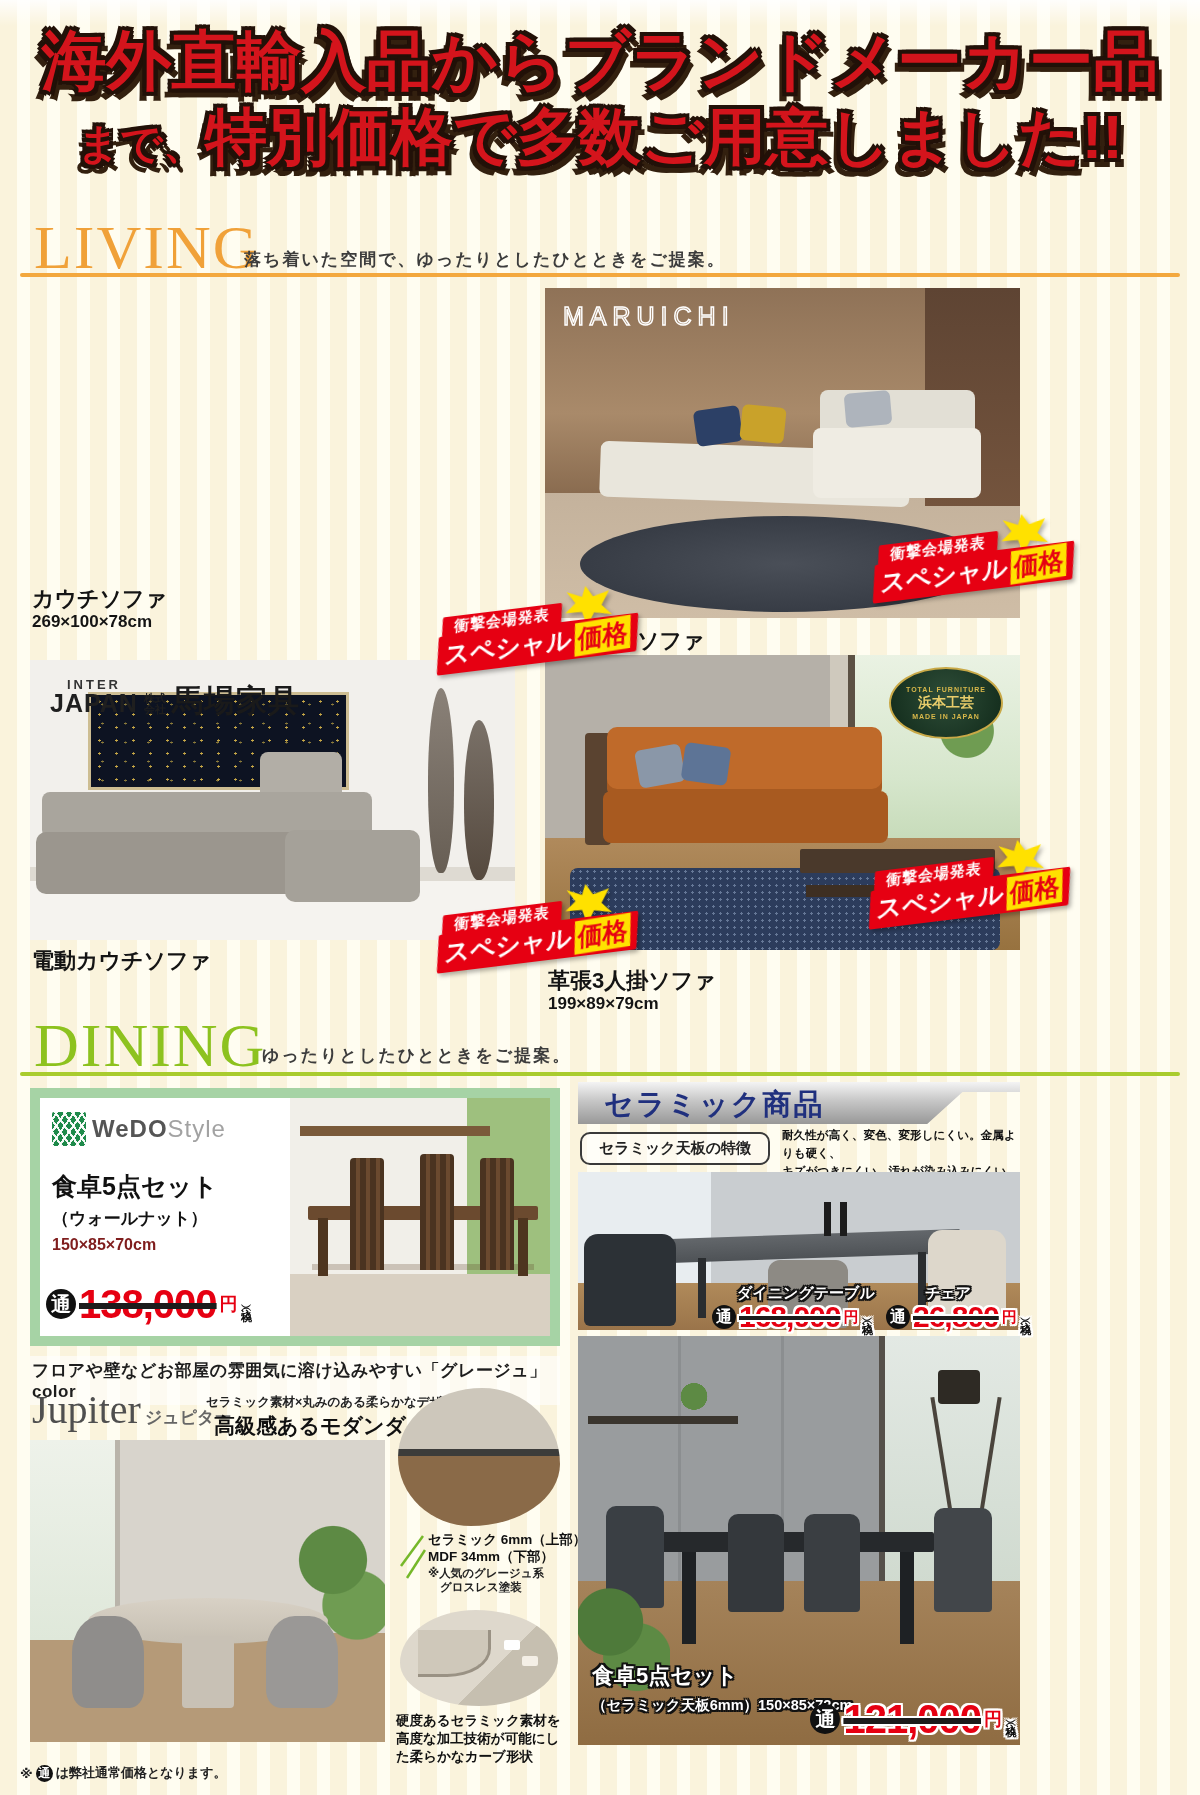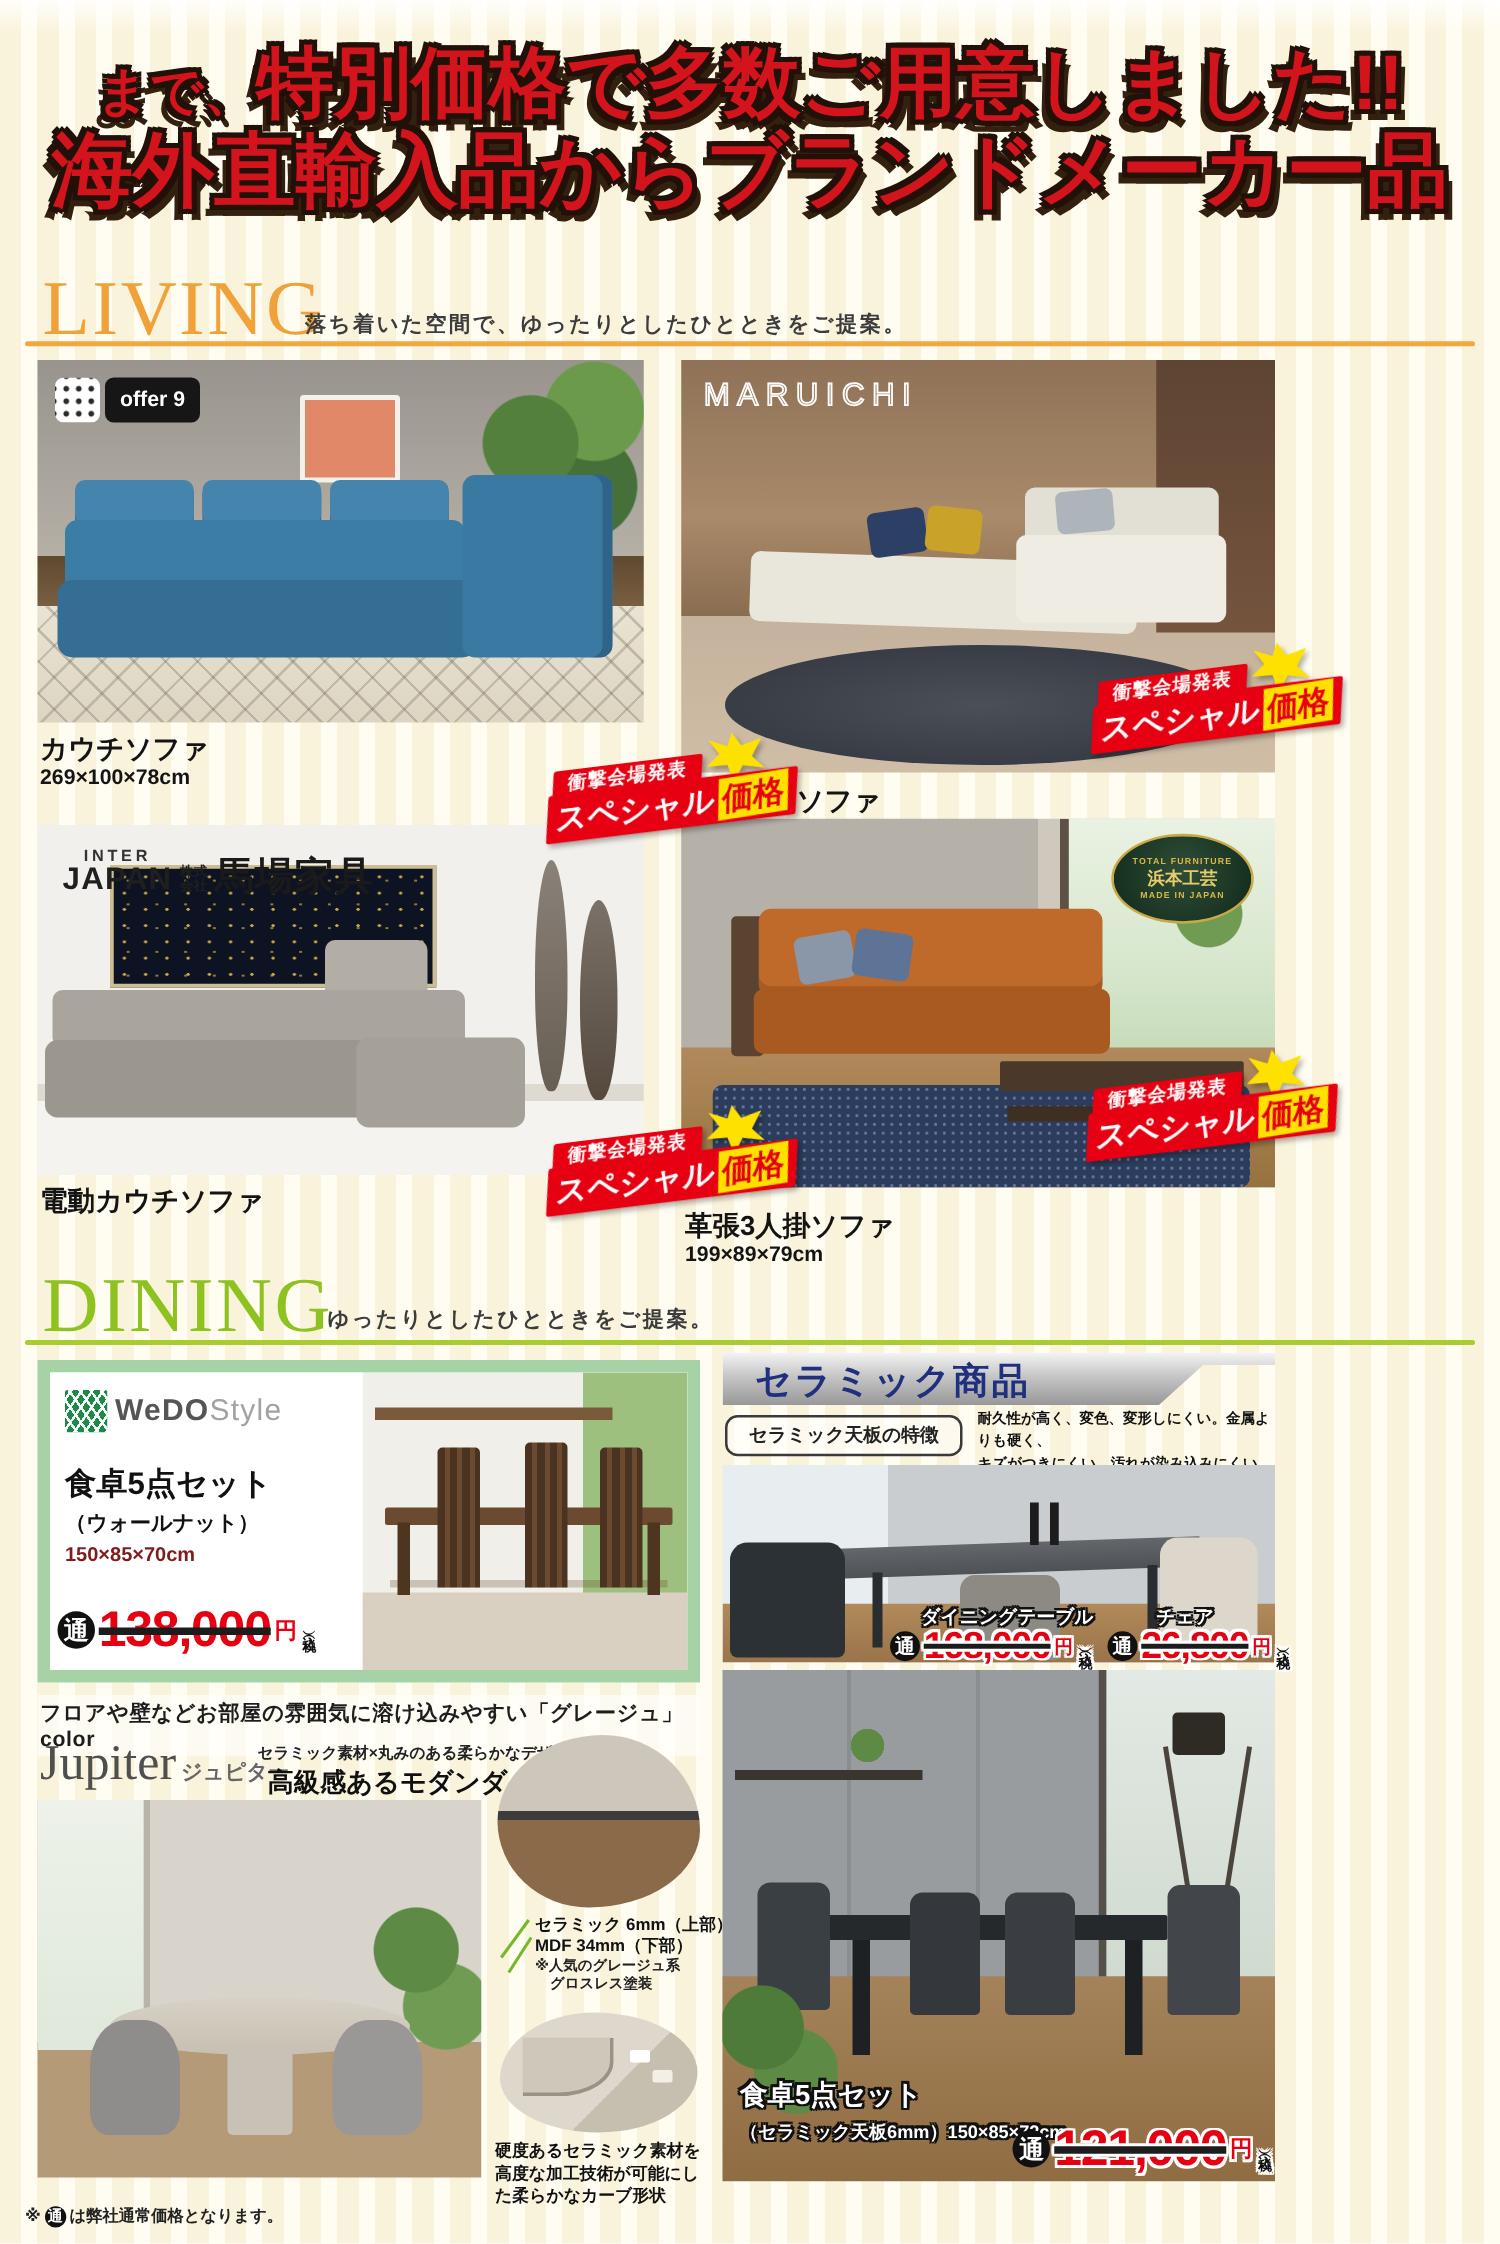--- a/index.html
+++ b/index.html
@@ -126,49 +126,30 @@
 
   .footer-note{position:absolute;left:20px;top:1764px;display:flex;align-items:center;gap:3px;
     font-size:13px;font-weight:bold;color:#222;}
 </style>
 </head>
 <body>
 
 <div class="page">
 
   <div class="hero">
+    <div class="hero-line hero-l1">海外直輸入品からブランドメーカー品</div>
     <div class="hero-line hero-l2">
       <span class="sm">まで、</span><span>特別価格で多数ご用意しました!!</span>
     </div>
-    <div class="hero-line hero-l1">海外直輸入品からブランドメーカー品</div>
   </div>
 
   <div class="abs sec-title" style="left:34px;top:216px;font-size:62px;color:#f0a139;">LIVING</div>
   <div class="abs sec-sub" style="left:244px;top:248px;">落ち着いた空間で、ゆったりとしたひとときをご提案。</div>
   <div class="abs rule" style="left:20px;top:273px;width:1160px;background:#f3a83e;"></div>
 
-  <div class="ph" style="left:30px;top:288px;width:485px;height:290px;
-       background:linear-gradient(180deg,#98948d 0%,#b5afa6 54%,#5e4931 54%,#7a5f41 68%,#e9e3d3 68%,#ddd5c2 100%);">
-    <div class="shape" style="left:0;bottom:0;width:100%;height:32%;
-         background-image:repeating-linear-gradient(45deg,transparent 0 16px,rgba(80,70,55,.25) 16px 18px),
-         repeating-linear-gradient(-45deg,transparent 0 16px,rgba(80,70,55,.22) 16px 18px);"></div>
-    <div class="shape" style="left:210px;top:28px;width:72px;height:62px;background:#e08868;border:4px solid #f4f1ea;border-radius:3px;"></div>
-    <div class="shape" style="right:-20px;top:-10px;width:170px;height:170px;
-         background:radial-gradient(circle at 35% 45%,#53813d 0 26%,transparent 27%),radial-gradient(circle at 65% 30%,#6a9a4a 0 24%,transparent 25%),radial-gradient(circle at 60% 65%,#45703a 0 28%,transparent 29%);"></div>
-    <div class="shape" style="left:30px;top:96px;width:95px;height:36px;background:#4484ad;border-radius:8px;box-shadow:0 3px 0 #2f6488;"></div>
-    <div class="shape" style="left:132px;top:96px;width:95px;height:36px;background:#4484ad;border-radius:8px;box-shadow:0 3px 0 #2f6488;"></div>
-    <div class="shape" style="left:234px;top:96px;width:95px;height:36px;background:#4484ad;border-radius:8px;box-shadow:0 3px 0 #2f6488;"></div>
-    <div class="shape" style="left:22px;top:128px;width:320px;height:58px;background:#3c7da6;border-radius:10px;"></div>
-    <div class="shape" style="left:16px;top:176px;width:336px;height:62px;background:#346e94;border-radius:12px;"></div>
-    <div class="shape" style="left:340px;top:92px;width:120px;height:146px;background:#3a7aa2;border-radius:10px;box-shadow:inset -8px 0 0 #2f6488;"></div>
-    <div class="offer9">
-      <div class="offer9-dots"></div>
-      <div class="offer9-box">offer 9</div>
-    </div>
-  </div>
   <div class="plabel" style="left:32px;top:584px;">カウチソファ</div>
   <div class="psize" style="left:32px;top:612px;">269×100×78cm</div>
 
   <div class="ph" style="left:545px;top:288px;width:475px;height:330px;
        background:linear-gradient(180deg,#8f7257 0,#a98a6a 38%,#8a6c50 62%,#c4b29c 62%,#cfbda6 100%);">
     <div class="shape" style="right:0;top:0;width:95px;height:66%;background:linear-gradient(180deg,#5e4433,#74543d);"></div>
     <div class="shape" style="left:35px;bottom:6px;width:410px;height:96px;background:radial-gradient(ellipse at 50% 50%,#4a4f58,#363b44 75%);border-radius:50%;"></div>
     <div class="shape" style="left:55px;top:158px;width:310px;height:56px;background:#e9e6dc;border-radius:8px;transform:rotate(2deg);"></div>
     <div class="shape" style="left:275px;top:102px;width:155px;height:48px;background:#e2dfd5;border-radius:8px;"></div>
     <div class="shape" style="left:268px;top:140px;width:168px;height:70px;background:#efece3;border-radius:8px;"></div>

